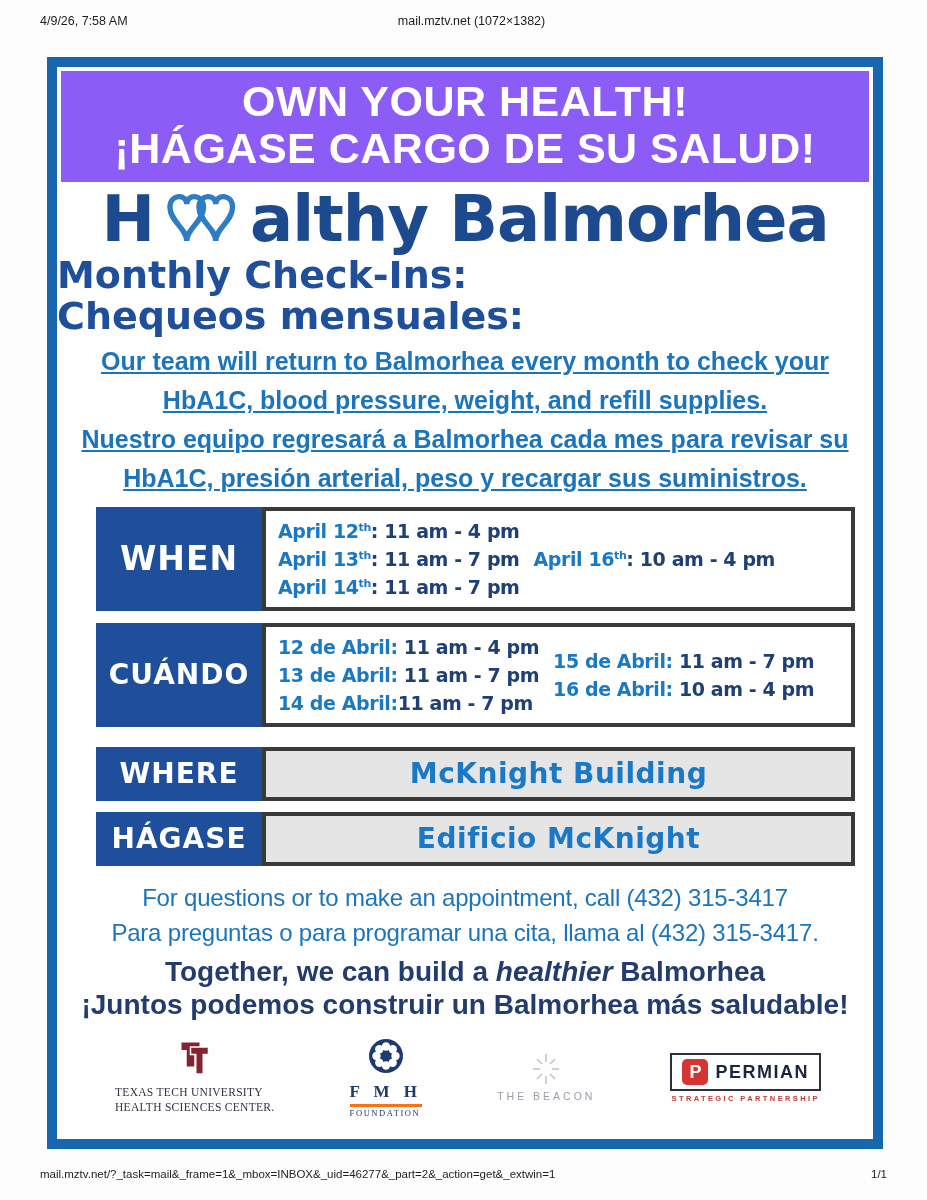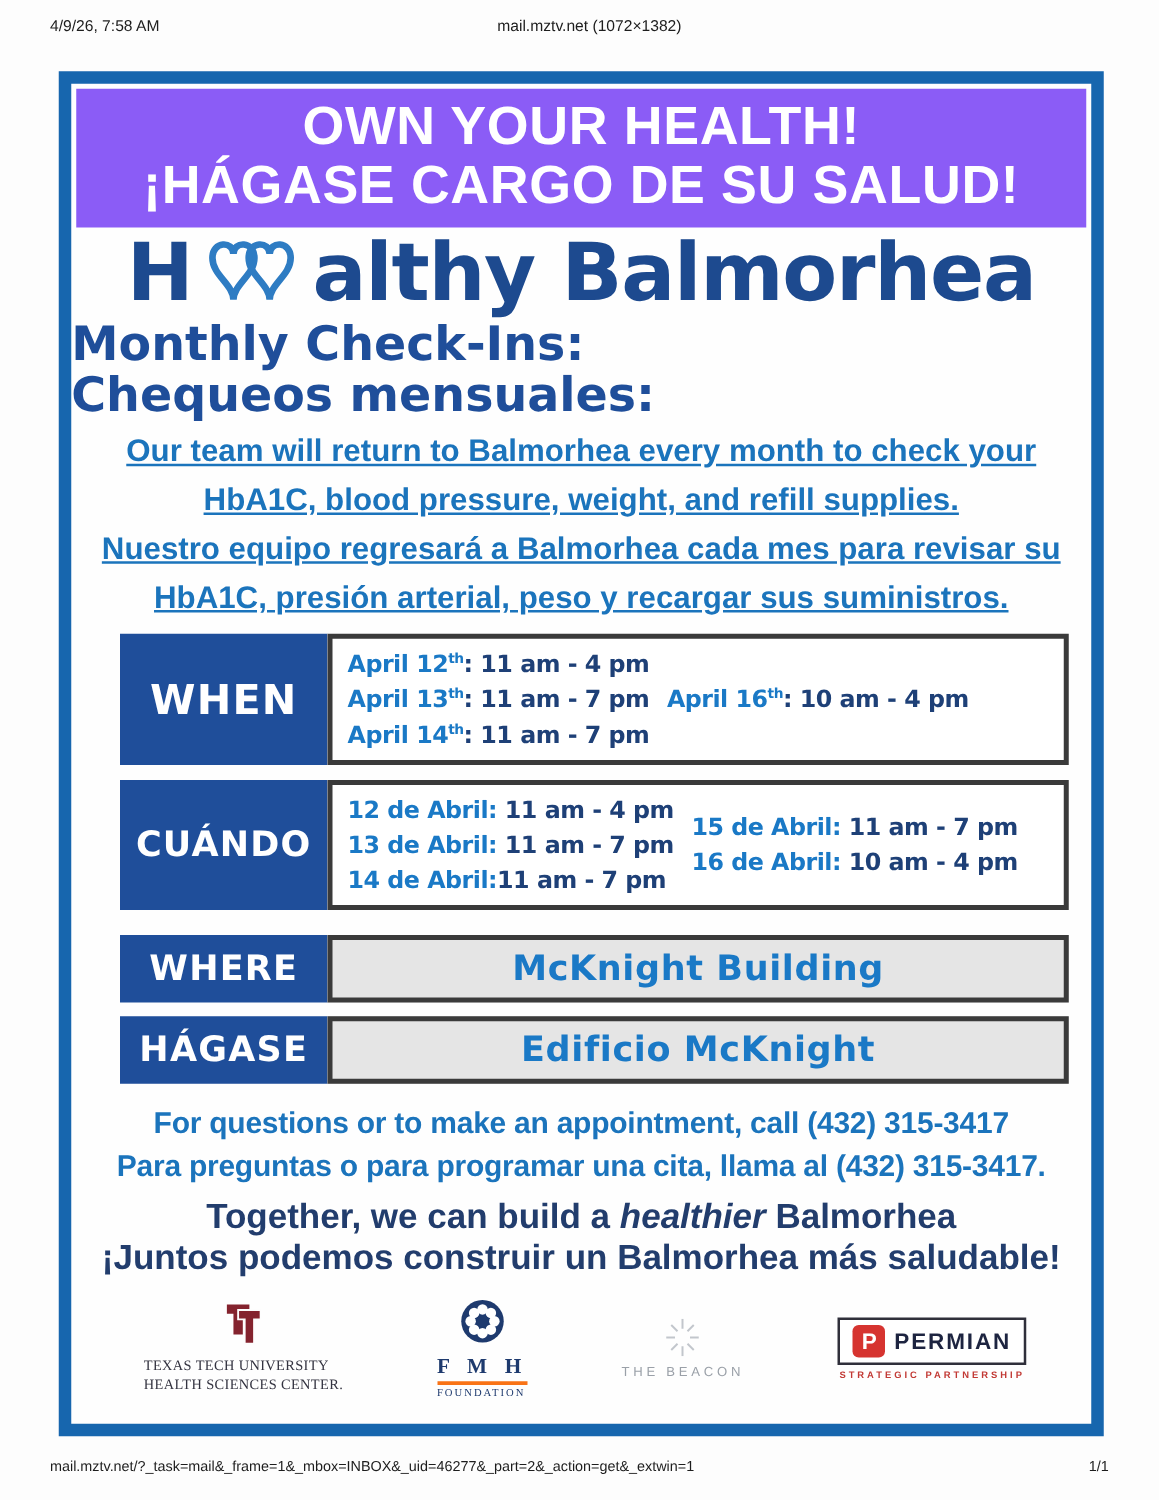--- a/index.html
+++ b/index.html
@@ -51,21 +51,21 @@
   .sched-line sup { color:#1a79c6; font-size:11px; }
   .sched-line .t { color:#1e4077; }
 
   .place-row { display:flex; margin:20px 18px 0 39px; height:54px; align-items:stretch; }
   .place-row.second { margin-top:11px; }
   .place-box { flex:1; background:#e5e5e5; border:4px solid #3a3a3a; display:flex;
                align-items:center; justify-content:center;
                font-family:"DejaVu Sans", sans-serif; font-weight:bold; font-size:28px;
                color:#1a79c6; letter-spacing:0.5px; }
 
-  .contact { text-align:center; color:#1b74bc; font-weight:bold; font-size:24px;
+  .contact { text-align:center; color:#1b74bc; font-weight:normal; font-size:24px;
              margin-top:18px; letter-spacing:-0.2px; }
   .contact div { margin:7px 0; }
 
   .closing { text-align:center; color:#223d6d; font-weight:bold; font-size:28px;
              margin-top:8px; line-height:1.2; }
   .closing .it { font-style:italic; }
 
   .sponsors { display:flex; justify-content:space-between; align-items:center;
               margin:16px 52px 0 58px; }
   .sp { display:flex; align-items:center; gap:8px;flex-direction:column; }

